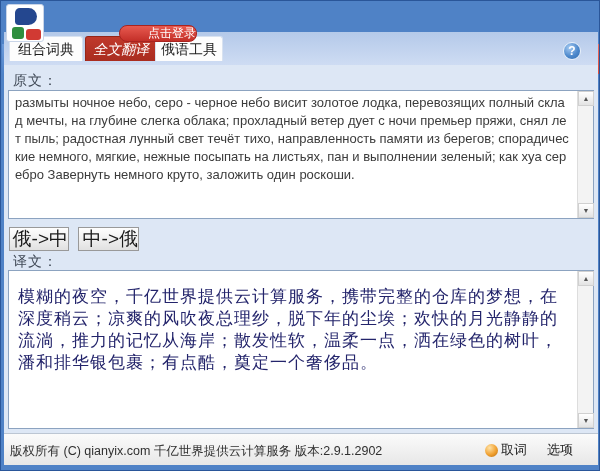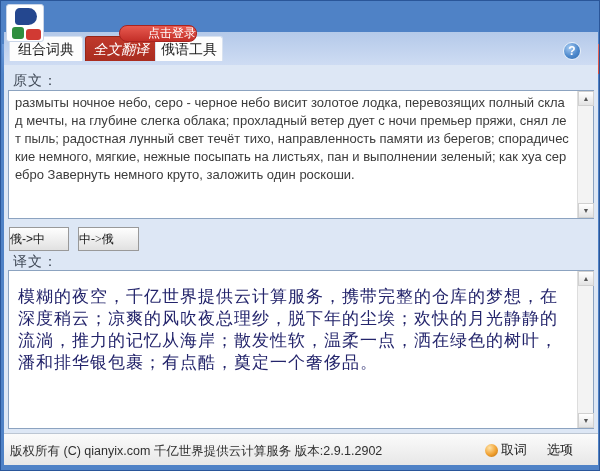--- a/index.html
+++ b/index.html
@@ -95,24 +95,24 @@
   .sb-btn {
     position:absolute; left:0; width:16px; height:15px;
     background:linear-gradient(#ffffff,#e3e3e3); border:1px solid #d0d0d0;
     font-size:7px; color:#555; text-align:center; line-height:14px; cursor:pointer;
   }
   .sb-up { top:0; } .sb-down { bottom:0; }
 
   .btn {
     position:absolute; top:162px; height:24px;
     background:linear-gradient(#fefefe,#e1e1e1); border:1px solid #999;
-    font-size:12px; color:#1a1a1a; text-align:left; line-height:22px; cursor:pointer;
+    font-size:19px; color:#1a1a1a; text-align:right; line-height:22px; cursor:pointer;
   }
   .btn-ru-zh { left:5px;  width:60px; }
-  .btn-zh-ru { left:74px; width:61px;font-family:Liberation Serif, serif; }
+  .btn-zh-ru { left:74px; width:61px; }
 
   
   .statusbar {
     position:absolute; left:3px; top:432px; width:594px; height:32px;
     background:linear-gradient(#fbfbfb,#e7e7e7); border-top:1px solid #bcc6d3;
   }
   .copyright { position:absolute; left:6px; top:9px; font-size:12.5px; color:#303030; }
   .status-item { position:absolute; top:7px; height:18px; font-size:13px; color:#222; cursor:pointer;text-align:right; }
   .capture-item { left:481px; }
   .options-item { left:543px; }

